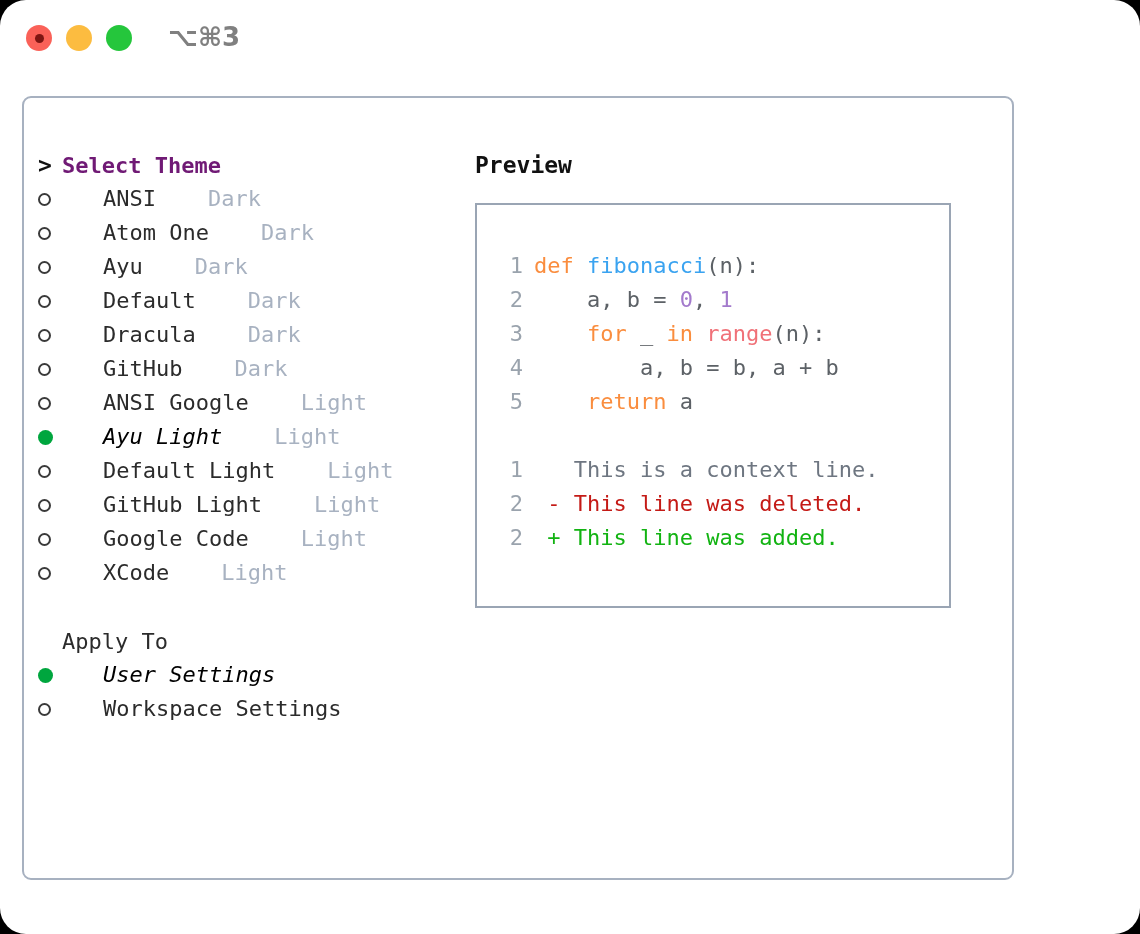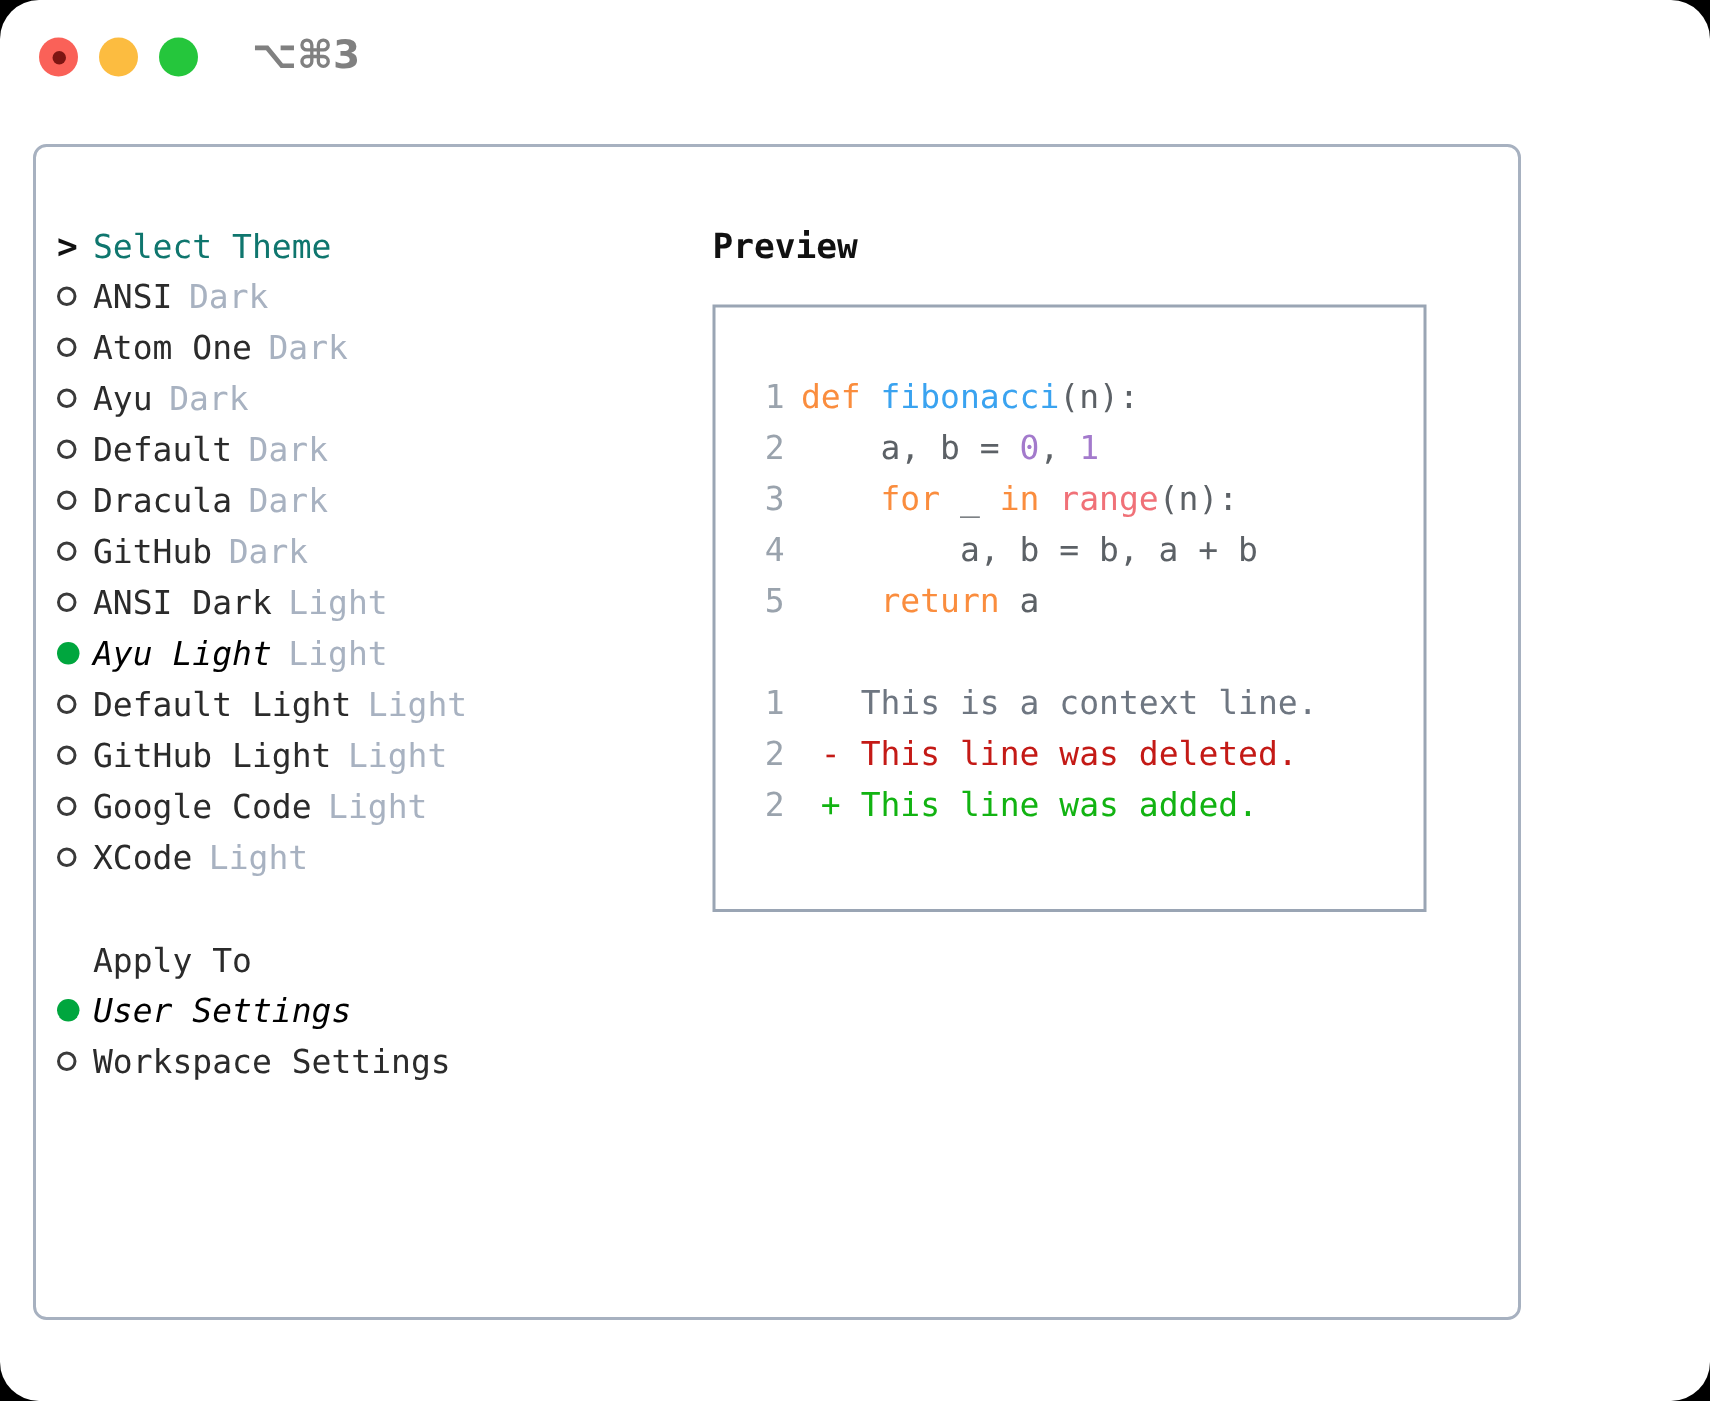--- a/index.html
+++ b/index.html
@@ -90,20 +90,21 @@
     width: 440px;
   }
 
   .row {
     height: 34px;
     display: flex;
     align-items: center;
     font-size: 22px;
     line-height: 34px;
     white-space: nowrap;
+    gap: 41px;
   }
 
   .marker {
     display: inline-block;
     width: 24px;
     flex: 0 0 24px;
     text-align: left;
     font-size: 22px;
     color: #333333;
   }
@@ -128,21 +129,21 @@
     position: relative;
     top: -1px;
   }
   .marker .caret {
     font-weight: bold;
     color: #111111;
     font-size: 23px;
   }
 
   .label { color: #2b2b2b; }
-  .label.bold { font-weight: normal; color: #0f766e; text-align: right; }
+  .label.bold { font-weight: bold; color: #701a75; text-align: right; }
   .label.sel  { color: #000000; font-style: italic; }
   .badge {
     color: #a8b2c1;
     margin-left: 11px;
   }
 
   .section-head {
     height: 34px;
     display: flex;
     align-items: center;
@@ -256,21 +257,21 @@
             <span class="label">Dracula</span>
             <span class="badge">Dark</span>
           </div>
           <div class="row">
             <span class="marker"><span class="ring"></span></span>
             <span class="label">GitHub</span>
             <span class="badge">Dark</span>
           </div>
           <div class="row">
             <span class="marker"><span class="ring"></span></span>
-            <span class="label">ANSI Dark</span>
+            <span class="label">ANSI Google</span>
             <span class="badge">Light</span>
           </div>
           <div class="row">
             <span class="marker"><span class="dot"></span></span>
             <span class="label sel">Ayu Light</span>
             <span class="badge">Light</span>
           </div>
           <div class="row">
             <span class="marker"><span class="ring"></span></span>
             <span class="label">Default Light</span>

